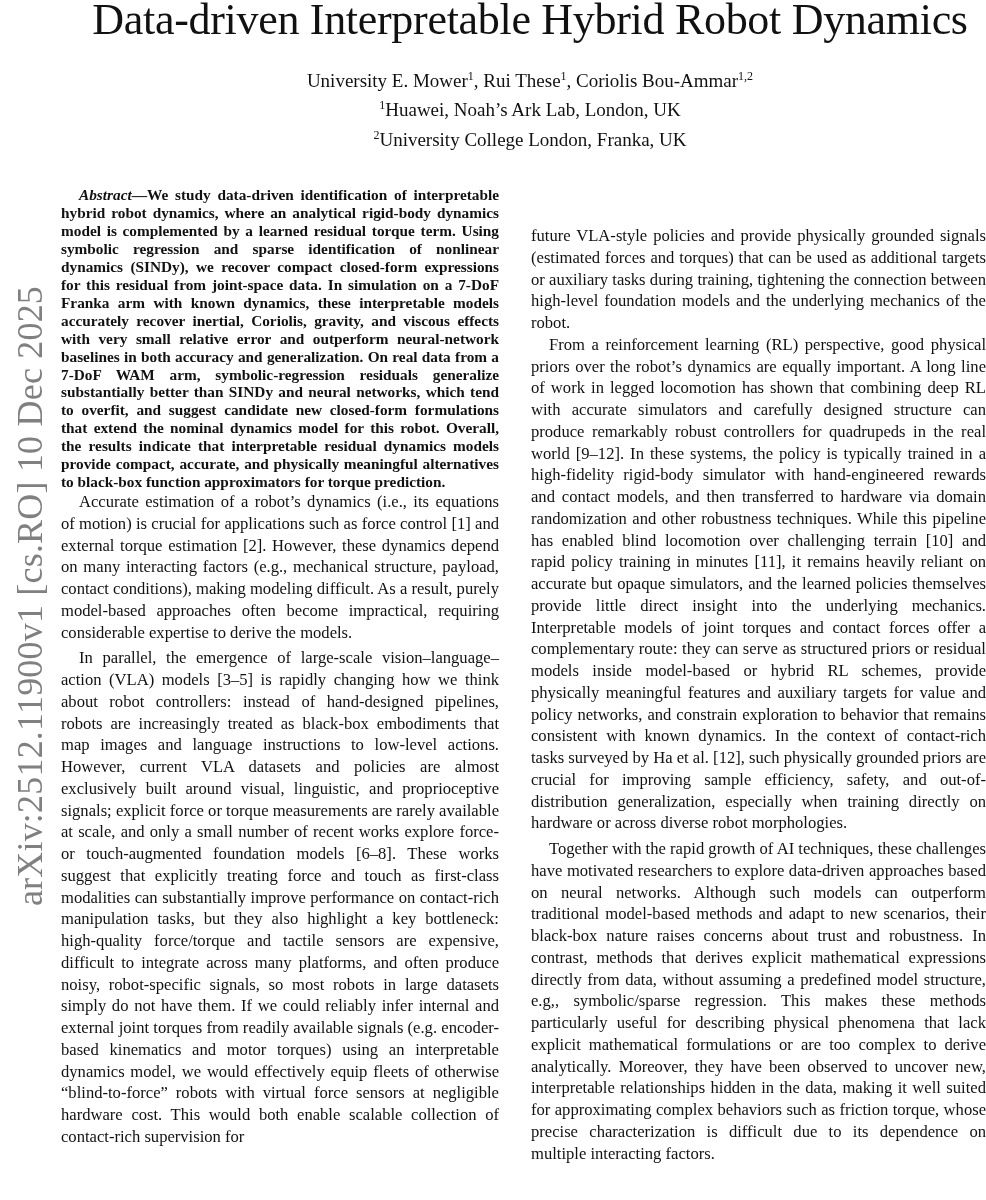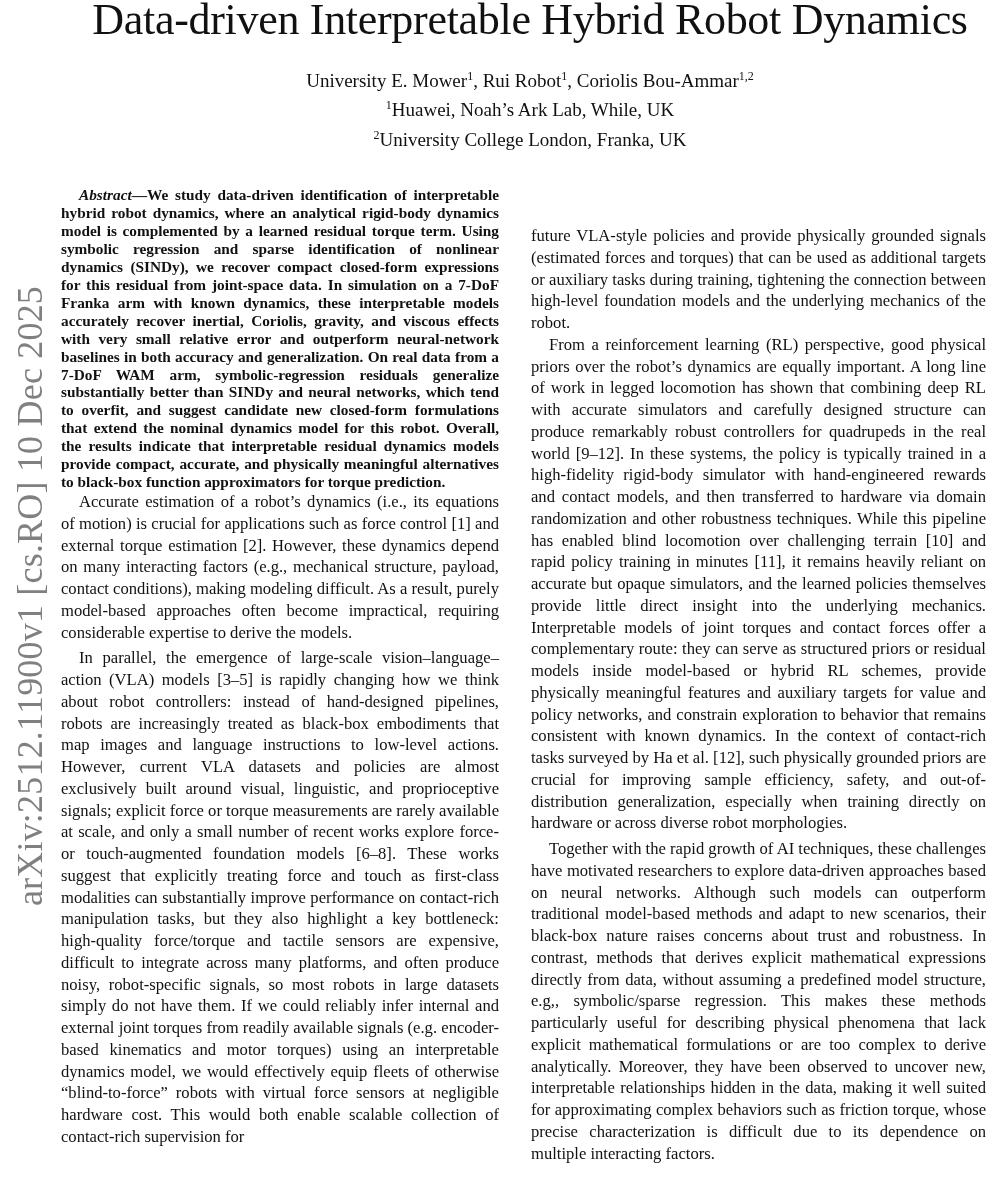--- a/index.html
+++ b/index.html
@@ -19,24 +19,24 @@
   p.noindent { text-indent:0; }
 </style>
 </head>
 <body>
 
 <div class="title">Data-driven Interpretable Hybrid Robot Dynamics</div>
 
 <div class="authors">
   <div>
     <span>University E. Mower</span><sup>1</sup>,
-    <span>Rui Robot</span><sup>1</sup>,
+    <span>Rui These</span><sup>1</sup>,
     <span>Coriolis Bou-Ammar</span><sup>1,2</sup>
   </div>
-  <div><sup>1</sup><span>Huawei, Noah’s Ark Lab, While, UK</span></div>
+  <div><sup>1</sup><span>Huawei, Noah’s Ark Lab, London, UK</span></div>
   <div><sup>2</sup><span>University College London, Franka, UK</span></div>
 </div>
 
 <div class="arxiv">arXiv:2512.11900v1  [cs.RO]  10 Dec 2025</div>
 
 <div class="col col-left">
   <div class="abstract"><span style="display:inline-block;width:18px"></span><span class="lead">Abstract</span><span>—We study data-driven identification of interpretable hybrid robot dynamics, where an analytical rigid-body dynamics model is complemented by a learned residual torque term. Using symbolic regression and sparse identification of nonlinear dynamics (SINDy), we recover compact closed-form expressions for this residual from joint-space data. In simulation on a 7-DoF Franka arm with known dynamics, these interpretable models accurately recover inertial, Coriolis, gravity, and viscous effects with very small relative error and outperform neural-network baselines in both accuracy and generalization. On real data from a 7-DoF WAM arm, symbolic-regression residuals generalize substantially better than SINDy and neural networks, which tend to overfit, and suggest candidate new closed-form formulations that extend the nominal dynamics model for this robot. Overall, the results indicate that interpretable residual dynamics models provide compact, accurate, and physically meaningful alternatives to black-box function approximators for torque prediction.</span></div>
   <p>Accurate estimation of a robot’s dynamics (i.e., its equations of motion) is crucial for applications such as force control [1] and external torque estimation [2]. However, these dynamics depend on many interacting factors (e.g., mechanical structure, payload, contact conditions), making modeling difficult. As a result, purely model-based approaches often become impractical, requiring considerable expertise to derive the models.</p>
   <p style="margin-top:4px">In parallel, the emergence of large-scale vision–language–action (VLA) models [3–5] is rapidly changing how we think about robot controllers: instead of hand-designed pipelines, robots are increasingly treated as black-box embodiments that map images and language instructions to low-level actions. However, current VLA datasets and policies are almost exclusively built around visual, linguistic, and proprioceptive signals; explicit force or torque measurements are rarely available at scale, and only a small number of recent works explore force- or touch-augmented foundation models [6–8]. These works suggest that explicitly treating force and touch as first-class modalities can substantially improve performance on contact-rich manipulation tasks, but they also highlight a key bottleneck: high-quality force/torque and tactile sensors are expensive, difficult to integrate across many platforms, and often produce noisy, robot-specific signals, so most robots in large datasets simply do not have them. If we could reliably infer internal and external joint torques from readily available signals (e.g. encoder-based kinematics and motor torques) using an interpretable dynamics model, we would effectively equip fleets of otherwise “blind-to-force” robots with virtual force sensors at negligible hardware cost. This would both enable scalable collection of contact-rich supervision for</p>
 </div>

